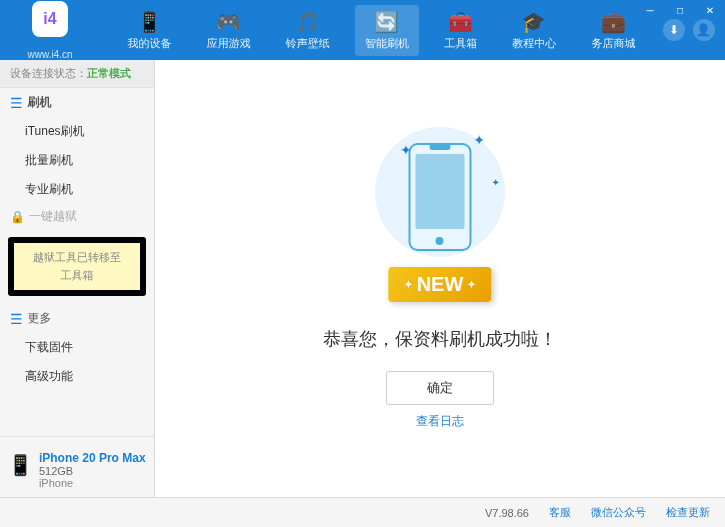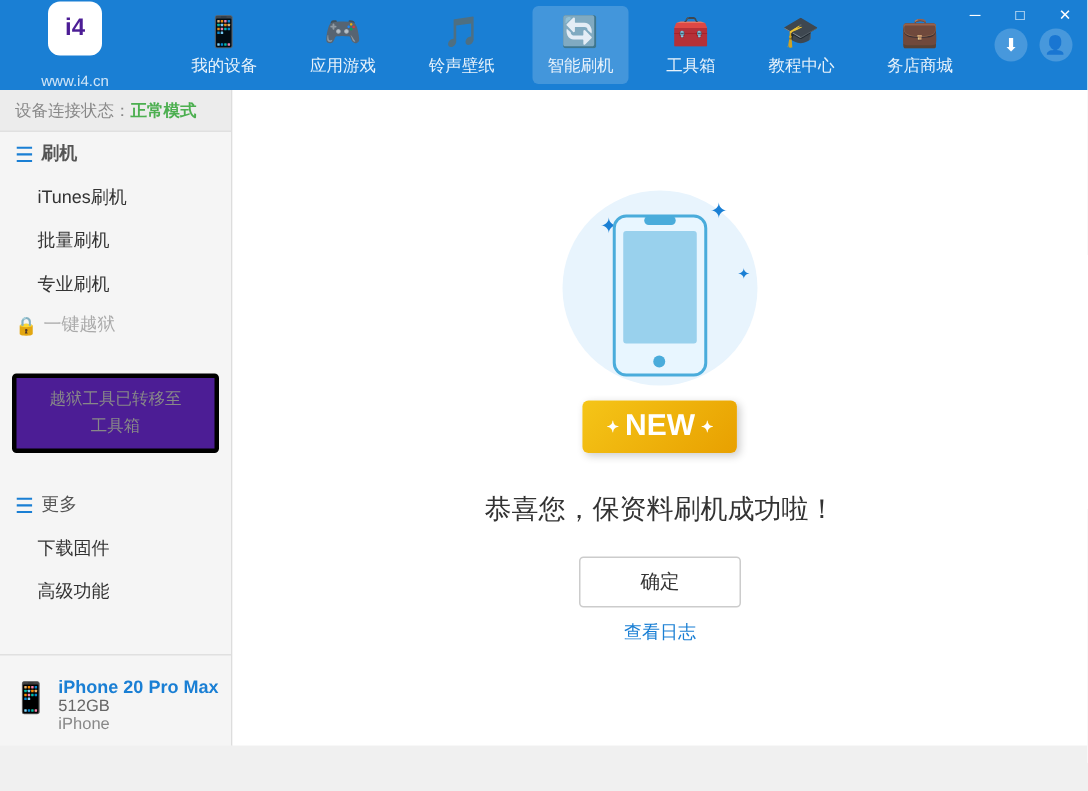--- a/index.html
+++ b/index.html
@@ -2,21 +2,21 @@
 <html><head>
   <meta charset="utf-8">
   <style>
     * { margin: 0; padding: 0; box-sizing: border-box; }
     body { width: 725px; height: 527px; font-family: 'Microsoft YaHei', SimHei, sans-serif; font-size: 12px; background: #f0f0f0; overflow: hidden; }
 
     
     .header { background: #1a7fd4; height: 60px; display: flex; align-items: center; padding: 0 10px; color: white; }
     .logo { display: flex; flex-direction: column; align-items: center; margin-right: 20px; min-width: 80px; }
     .logo-icon { width: 36px; height: 36px; background: white; border-radius: 8px; display: flex; align-items: center; justify-content: center; }
-    .logo-icon span { color: #4c1d95; font-size: 16px; font-weight: bold; }
+    .logo-icon span { color: #8b5cf6; font-size: 16px; font-weight: bold; }
     .logo-text { font-size: 10px; color: rgba(255,255,255,0.8); margin-top: 12px; }
     .nav-items { display: flex; flex: 1; justify-content: space-around; }
     .nav-item { display: flex; flex-direction: column; align-items: center; cursor: pointer; padding: 5px 10px; color: white; opacity: 0.9; }
     .nav-item.active { background: rgba(255,255,255,0.2); border-radius: 4px; }
     .nav-icon { font-size: 20px; margin-bottom: 2px; }
     .nav-label { font-size: 11px; }
     .header-right { display: flex; align-items: center; gap: 8px; margin-left: 10px; }
     .header-right-btn { width: 22px; height: 22px; background: rgba(255,255,255,0.2); border-radius: 50%; display: flex; align-items: center; justify-content: center; cursor: pointer; color: white; font-size: 12px; }
 
     
@@ -30,21 +30,21 @@
     .sidebar { width: 155px; background: #f5f5f5; border-right: 1px solid #ddd; display: flex; flex-direction: column; }
     .connection-status { padding: 6px 10px; font-size: 11px; color: #555; border-bottom: 1px solid #e0e0e0; background: #ececec; }
     .connection-label { color: #888; }
     .connection-value { color: #4caf50; font-weight: bold; }
     .sidebar-section { }
     .sidebar-section-header { display: flex; align-items: center; padding: 6px 10px; font-size: 12px; color: #555; }
     .sidebar-section-icon { margin-right: 5px; font-size: 14px; color: #1a7fd4; }
     .sidebar-section-label { font-weight: bold; }
     .sidebar-item { padding: 6px 10px 6px 25px; font-size: 12px; color: #333; cursor: pointer; }
     .sidebar-item.active { background: #1a7fd4; color: white; border-left: 3px solid #0d5aa7; }
-    .sidebar-disabled-box { background: #4c1d95; border: 3px solid #000000; border-radius: 3px; padding: 6px 8px; margin: 20px 8px; font-size: 11px; color: #888; text-align: center; line-height: 1.6; }
+    .sidebar-disabled-box { background: #fef9c3; border: 6px solid #000000; border-radius: 3px; padding: 6px 8px; margin: 8px 8px; font-size: 11px; color: #888; text-align: center; line-height: 1.6; }
     .sidebar-more-header { display: flex; align-items: center; padding: 6px 10px; font-size: 12px; color: #555; }
     .sidebar-spacer { flex: 1; }
     .sidebar-bottom { padding: 8px; border-top: 1px solid #e0e0e0; }
     .checkbox-row { display: flex; align-items: center; gap: 6px; padding: 3px 0; }
     .checkbox-row-inner { display: flex; align-items: center; gap: 4px; border: 2px solid #e53935; padding: 3px 5px; border-radius: 3px; }
     .cb-label { font-size: 11px; color: #333; }
     .device-info { display: flex; align-items: flex-start; gap: 6px; padding-top: 6px; }
     .device-icon { font-size: 20px; color: #1a7fd4; margin-top: 2px; }
     .device-details { }
     .device-name { font-size: 12px; color: #1a7fd4; font-weight: bold; }
@@ -199,14 +199,21 @@
         </div>
       </div>
 
       <div class="success-text">恭喜您，保资料刷机成功啦！</div>
 
       <button class="btn-confirm">确定</button>
       <a class="btn-log">查看日志</a>
     </div>
   </div>
 
+  <div class="footer">
+    <div class="footer-left"></div>
+    <span class="footer-version">V7.98.66</span>
+    <span class="footer-link">客服</span>
+    <span class="footer-link">微信公众号</span>
+    <span class="footer-link">检查更新</span>
+  </div>
 
 </div>
 
 </body></html>

